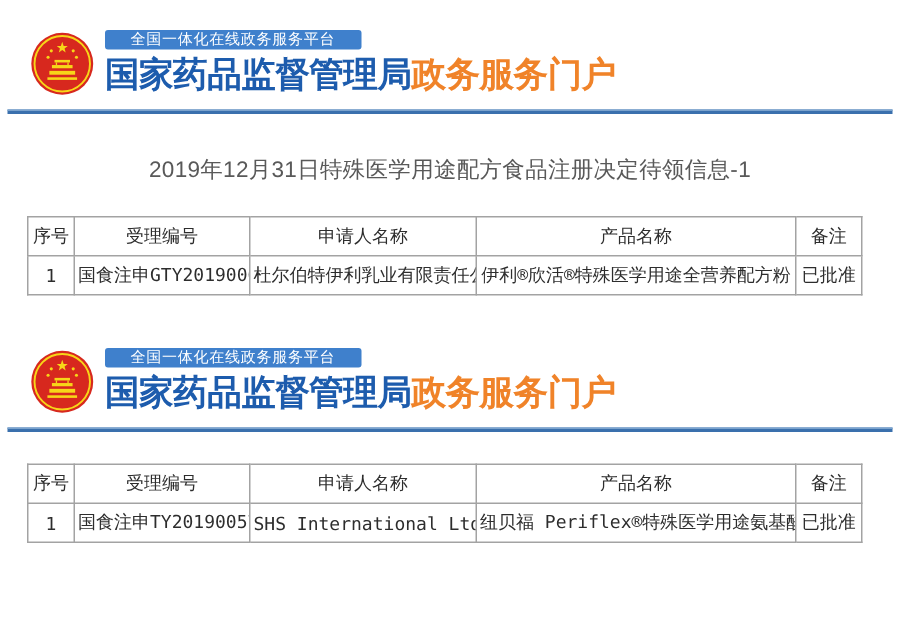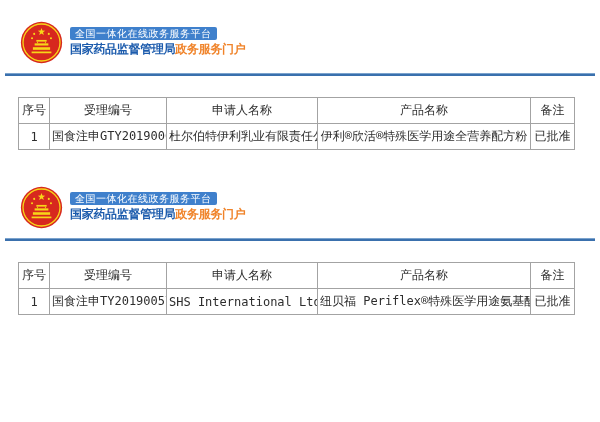--- a/index.html
+++ b/index.html
@@ -14,24 +14,24 @@
   .block.second { padding-top: 35px; }
 
   
   .hdr { display: flex; align-items: center; margin-left: 20px; height: 44px; }
   .emblem { width: 43px; height: 43px; flex: 0 0 43px; }
   .emblem svg { width: 100%; height: 100%; display: block; }
   .hdr-text { margin-left: 7px; display: flex; flex-direction: column; }
   .badge {
     display: inline-block; align-self: flex-start;
     background: #3f80cc; color: #ffffff;
-    font-size: 10px; line-height: 13px; padding: 0 5px;
+    font-size: 10px; line-height: 13px; padding: 0 17px;
     border-radius: 2px; letter-spacing: 0.5px;
   }
-  .org-line { margin-top: 1px; white-space: nowrap; font-weight: bold; font-size: 12px; letter-spacing: -0.3px; }
+  .org-line { margin-top: 1px; white-space: nowrap; font-weight: bold; font-size: 23px; letter-spacing: -0.3px; }
   .org { color: #1d5cad; }
   .portal { color: #f08329; }
 
   
   .rule {
     height: 3px; margin: 9px 5px 0 5px;
     background: #3a70ad;
     border-top: 1px solid #7ba3cd;
   }
 
@@ -88,20 +88,21 @@
         </svg>
       </span>
       <div class="hdr-text">
         <span class="badge">全国一体化在线政务服务平台</span>
         <div class="org-line">
           <span class="org">国家药品监督管理局</span><span class="portal">政务服务门户</span>
         </div>
       </div>
     </div>
     <div class="rule"></div>
+    <h2 class="title">2019年12月31日特殊医学用途配方食品注册决定待领信息-1</h2>
 
     <table class="tbl">
       <colgroup>
           <col class="c0">
           <col class="c1">
           <col class="c2">
           <col class="c3">
           <col class="c4">
         </colgroup>
       <thead>

